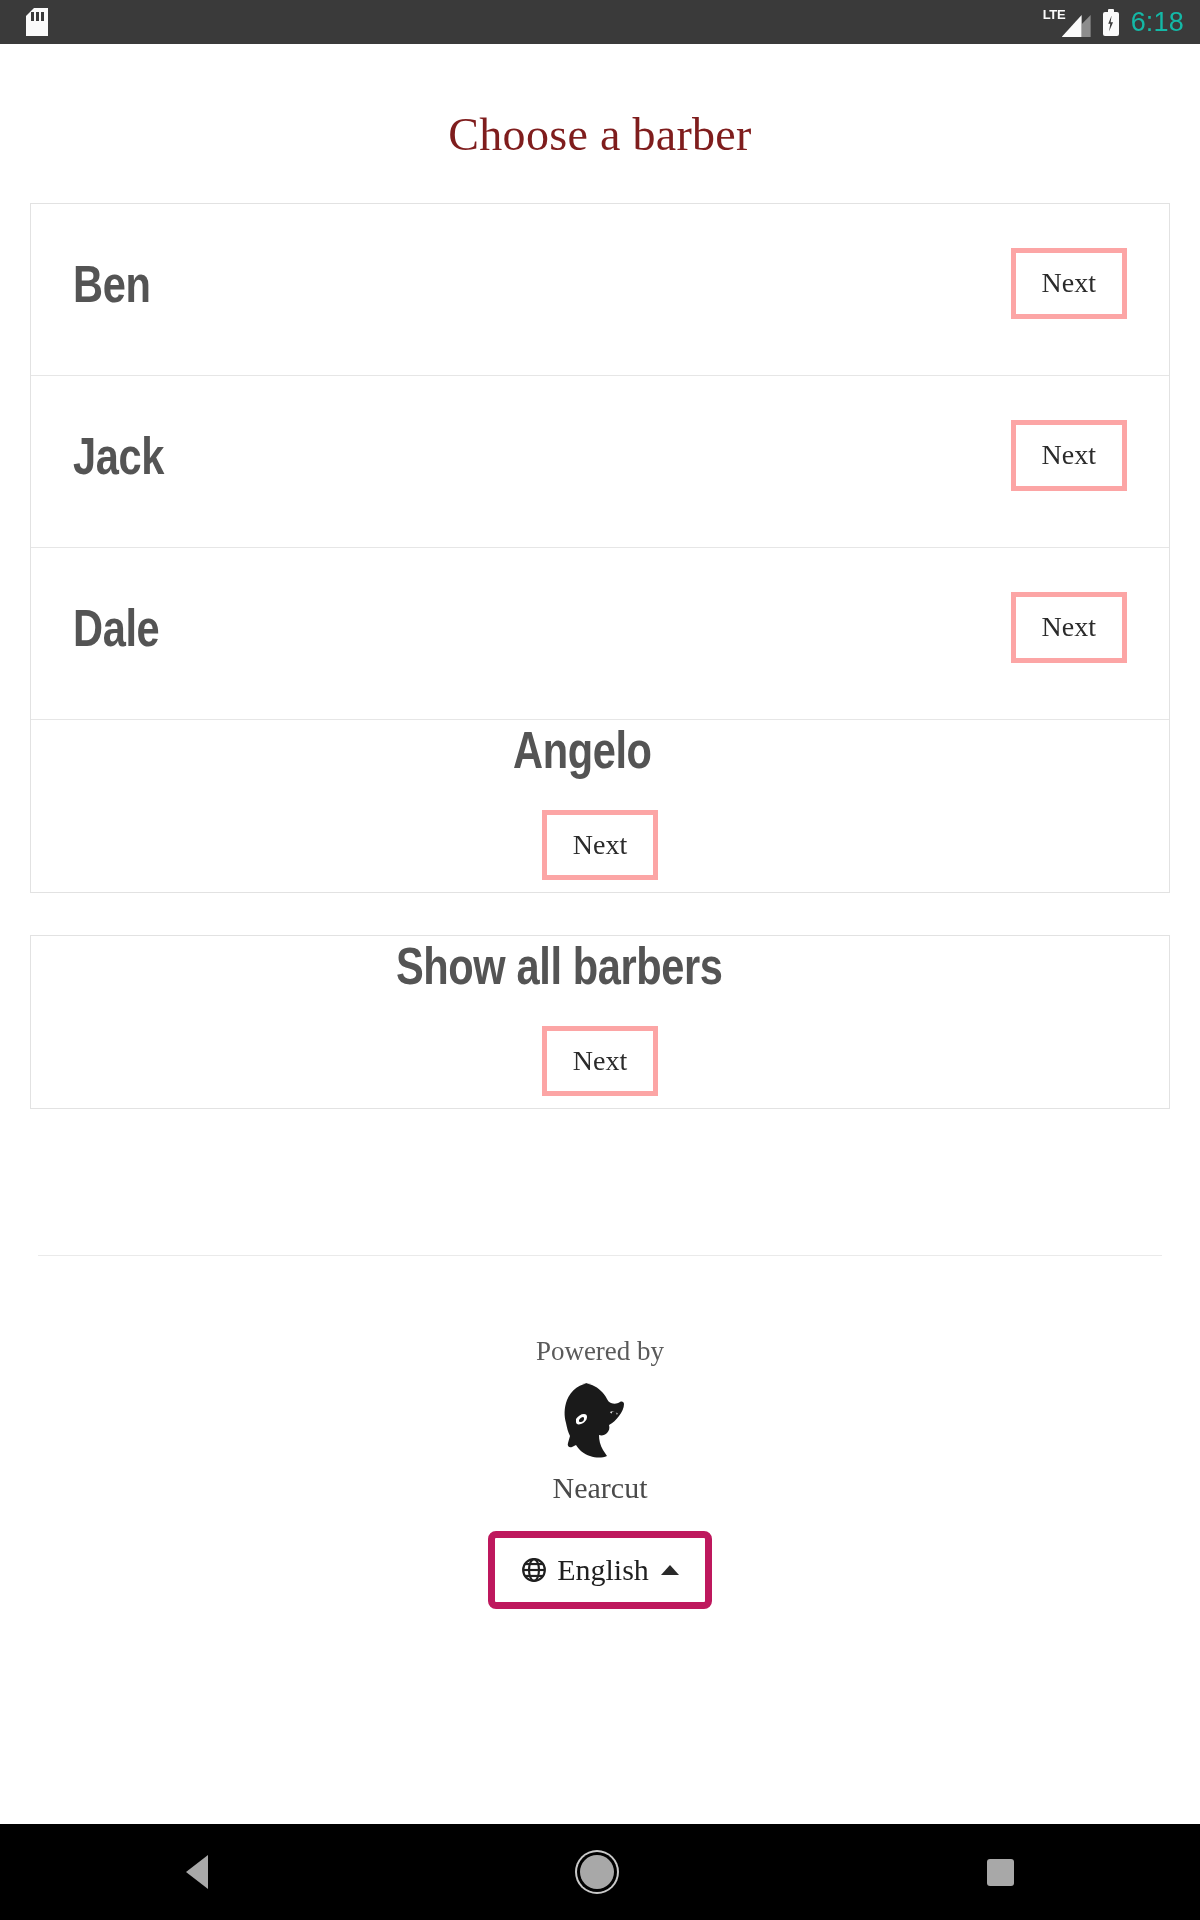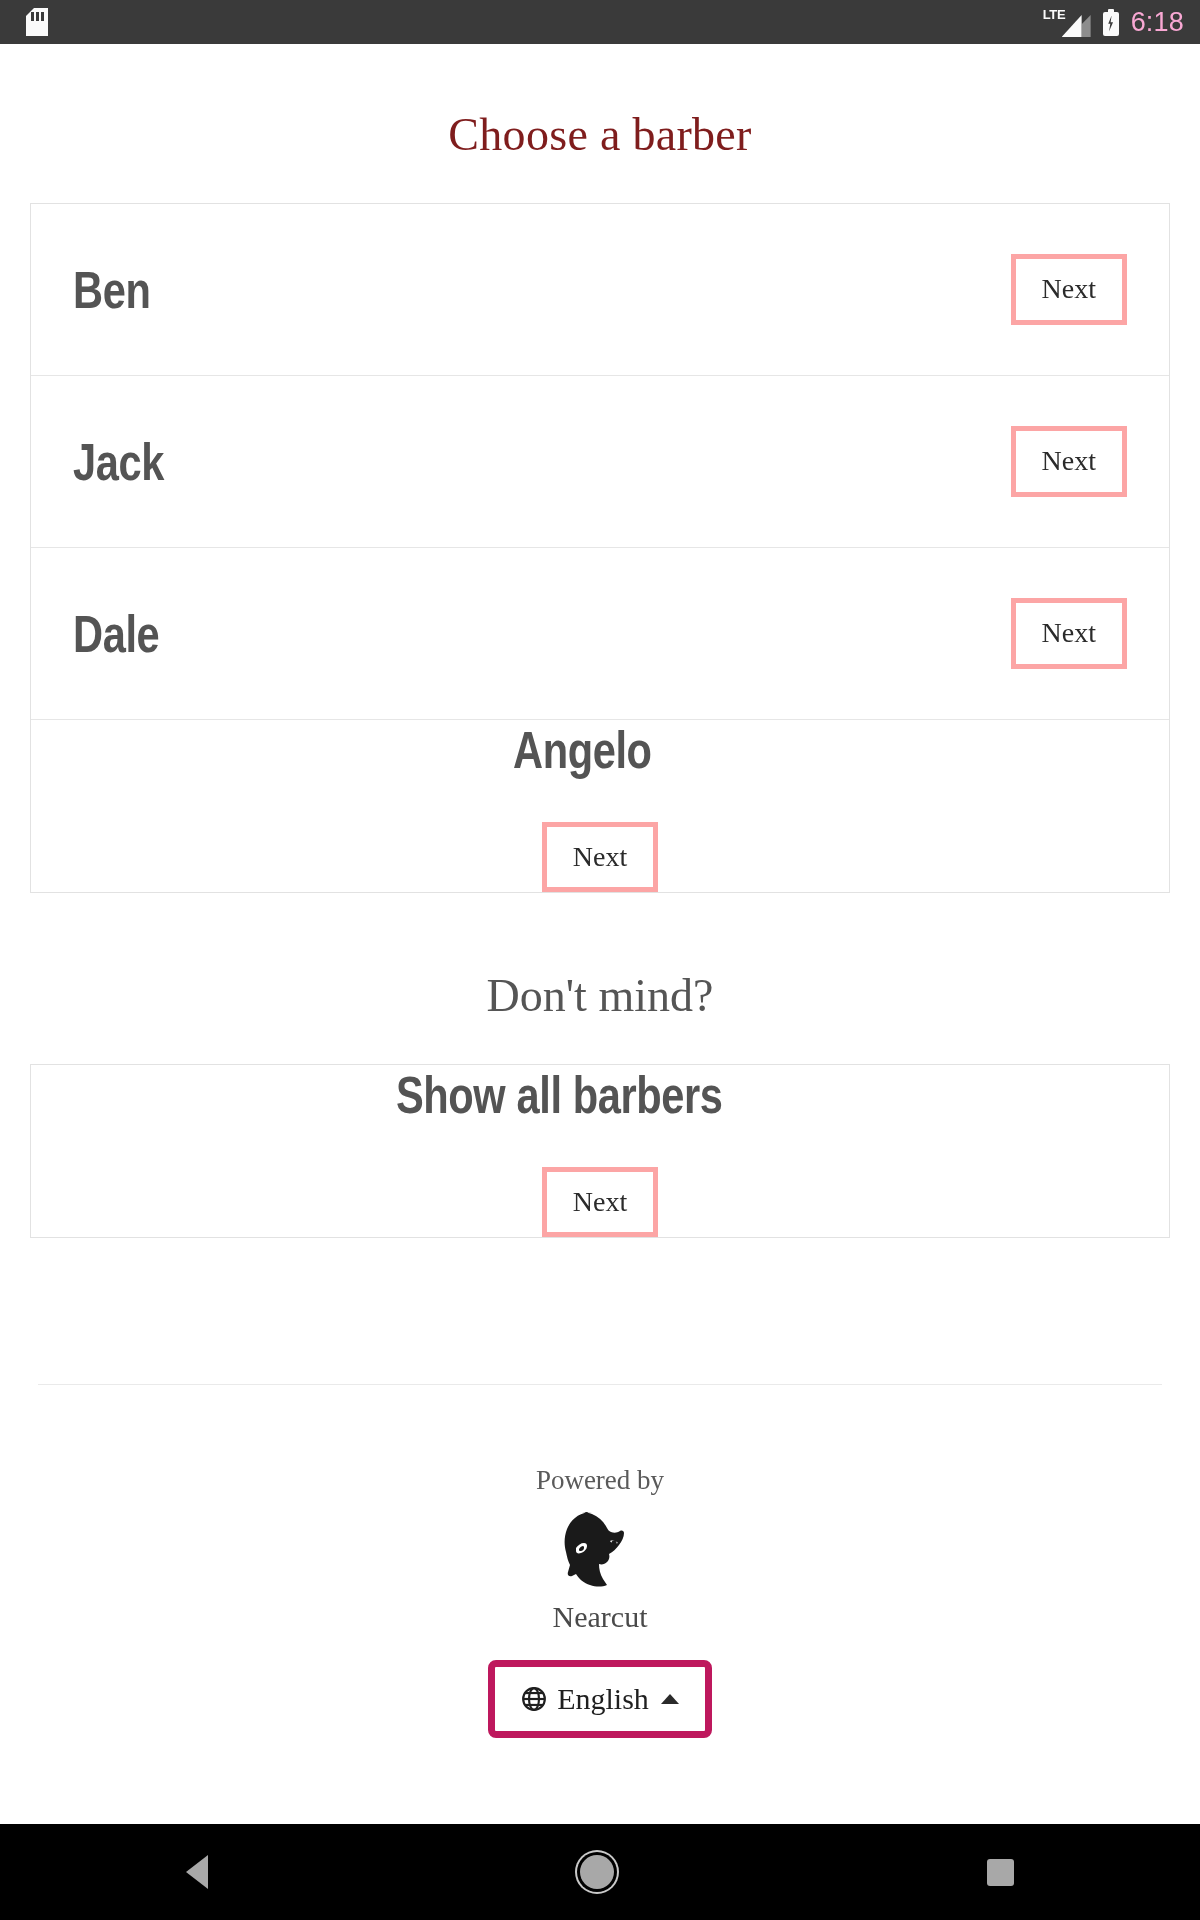--- a/index.html
+++ b/index.html
@@ -74,21 +74,21 @@
     background: #fafafa; border-radius: 1px 1px 0 0;
   }
   .battery-icon .bolt {
     position: absolute; left: 4px; top: 7px; width: 8px; height: 16px;
     background: #3a3a3a;
     clip-path: polygon(62% 0, 20% 52%, 46% 52%, 30% 100%, 80% 42%, 50% 42%);
   }
 
   .clock {
     font-family: "Liberation Sans", sans-serif;
-    font-size: 27px; color: #f9a8d4; line-height: 1; letter-spacing: 0.2px;
+    font-size: 27px; color: #14b8a6; line-height: 1; letter-spacing: 0.2px;
   }
 
   
   .content {
     flex: 1 1 auto;
     background: #ffffff;
     position: relative;
     overflow: hidden;
   }
 
@@ -105,21 +105,21 @@
   .card {
     margin: 42px 30px 0 30px;
     border: 1px solid #e2e2e2;
     background: #ffffff;
   }
 
   .row {
     display: flex;
     align-items: center;
     justify-content: space-between;
-    padding: 0 42px 0 42px;
+    padding: 0 42px 12px 42px;
     height: 172px;
     border-bottom: 1px solid #e6e6e6;
   }
   .row:last-child { border-bottom: none; flex-direction: column; }
 
   .row-label {
     font-family: "Liberation Sans Narrow", "Liberation Sans", sans-serif;
     font-weight: 700;
     font-size: 52px;
     color: #545454;
@@ -286,21 +286,20 @@
         <button class="next-btn">Next</button>
       </div>
 
       <div class="row">
         <span class="row-label">Angelo</span>
         <button class="next-btn">Next</button>
       </div>
 
     </div>
 
-    <h2 class="subtitle">Don't mind?</h2>
 
     <div class="card card-single">
       <div class="row">
         <span class="row-label">Show all barbers</span>
         <button class="next-btn">Next</button>
       </div>
     </div>
 
     <div class="footer-divider"></div>
 

